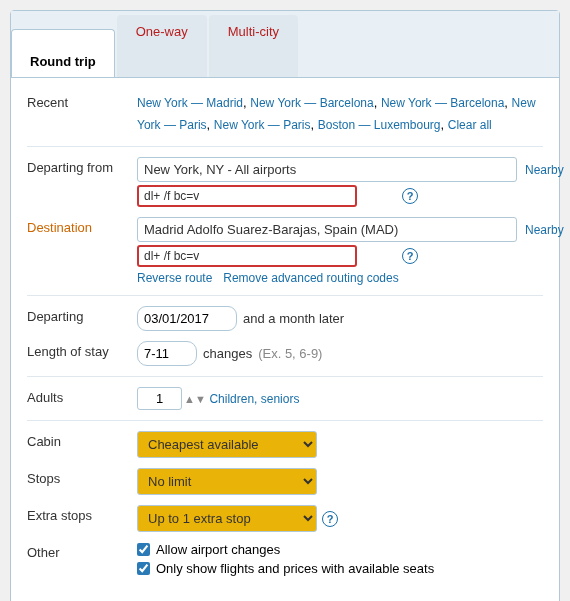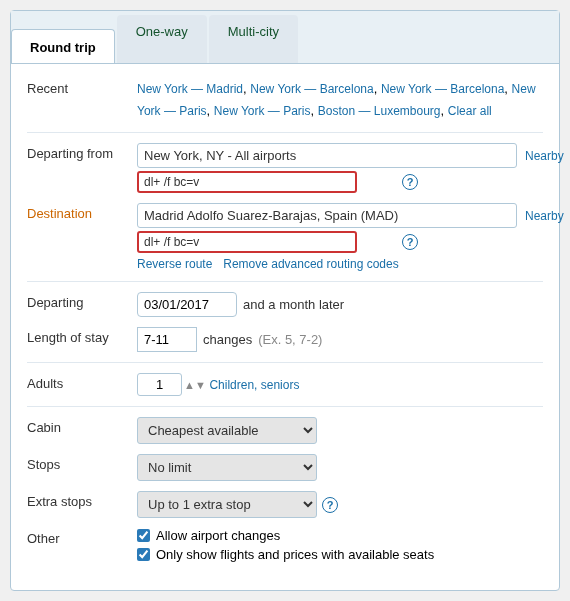--- a/index.html
+++ b/index.html
@@ -24,34 +24,34 @@
       display: flex;
       border-bottom: 1px solid #b0c8d8;
       background: #e8f0f5;
     }
     .tab {
       padding: 8px 18px;
       cursor: pointer;
       border: 1px solid transparent;
       border-bottom: none;
       border-radius: 4px 4px 0 0;
-      color: #14532d;
+      color: #b91c1c;
       font-size: 13px;
       margin-right: 2px;
       margin-top: 4px;
       background: #e0e8ef;
     }
     .tab.active {
       background: #fff;
       border-color: #b0c8d8;
       border-bottom-color: #fff;
       font-weight: bold;
       color: #000;
       margin-top: 18px;
-      padding-top: 10px;
+      padding-top: 24px;
     }
     .content {
       padding: 14px 16px 14px 16px;
     }
     .row {
       display: flex;
       align-items: flex-start;
       margin-bottom: 10px;
     }
     .row-label {
@@ -126,28 +126,28 @@
     .radio-option {
       display: flex;
       align-items: center;
       margin-bottom: 4px;
     }
     .radio-option input[type=radio] {
       margin-right: 6px;
     }
     .date-input {
       border: 1px solid #b0c8d8;
-      border-radius: 4px;
+      border-radius: 9px;
       padding: 4px 6px;
       font-size: 13px;
       width: 100px;
     }
     .stay-input {
       border: 1px solid #b0c8d8;
-      border-radius: 0;
+      border-radius: 10px;
       padding: 4px 6px;
       font-size: 13px;
       width: 60px;
     }
     .inline-text {
       font-size: 13px;
       color: #333;
       margin-left: 6px;
     }
     .adults-row {
@@ -161,21 +161,21 @@
       font-size: 13px;
       width: 45px;
       text-align: center;
     }
     .select-input {
       border: 1px solid #b0c8d8;
       border-radius: 3px;
       padding: 4px 6px;
       font-size: 13px;
       color: #333;
-      background: #e5e5e5;
+      background: #eab308;
       min-width: 180px;
       -webkit-appearance: auto;
     }
     .checkbox-row {
       display: flex;
       align-items: center;
       margin-bottom: 4px;
     }
     .checkbox-row input[type=checkbox] {
       margin-right: 6px;
@@ -258,21 +258,21 @@
         <input type="text" class="date-input" value="03/01/2017" style="">
         <span class="inline-text">and a month later</span>
       </div>
     </div>
 
     <div class="row">
       <div class="row-label">Length of stay</div>
       <div class="row-content" style="display:flex; align-items:center;">
         <input type="text" class="stay-input" value="7-11" style="">
         <span class="inline-text">changes</span>
-        <span class="inline-text" style="color:#888; margin-left:6px;">(Ex. 5, 7-2)</span>
+        <span class="inline-text" style="color:#888; margin-left:6px;">(Ex. 5, 6-9)</span>
       </div>
     </div>
 
     <div class="section-divider"></div>
 
     <div class="row">
       <div class="row-label">Adults</div>
       <div class="row-content adults-row">
         <input type="text" class="spinner-input" value="1" style="">
         <span style="font-size:11px; margin-left:2px; color:#888;">▲▼</span>

